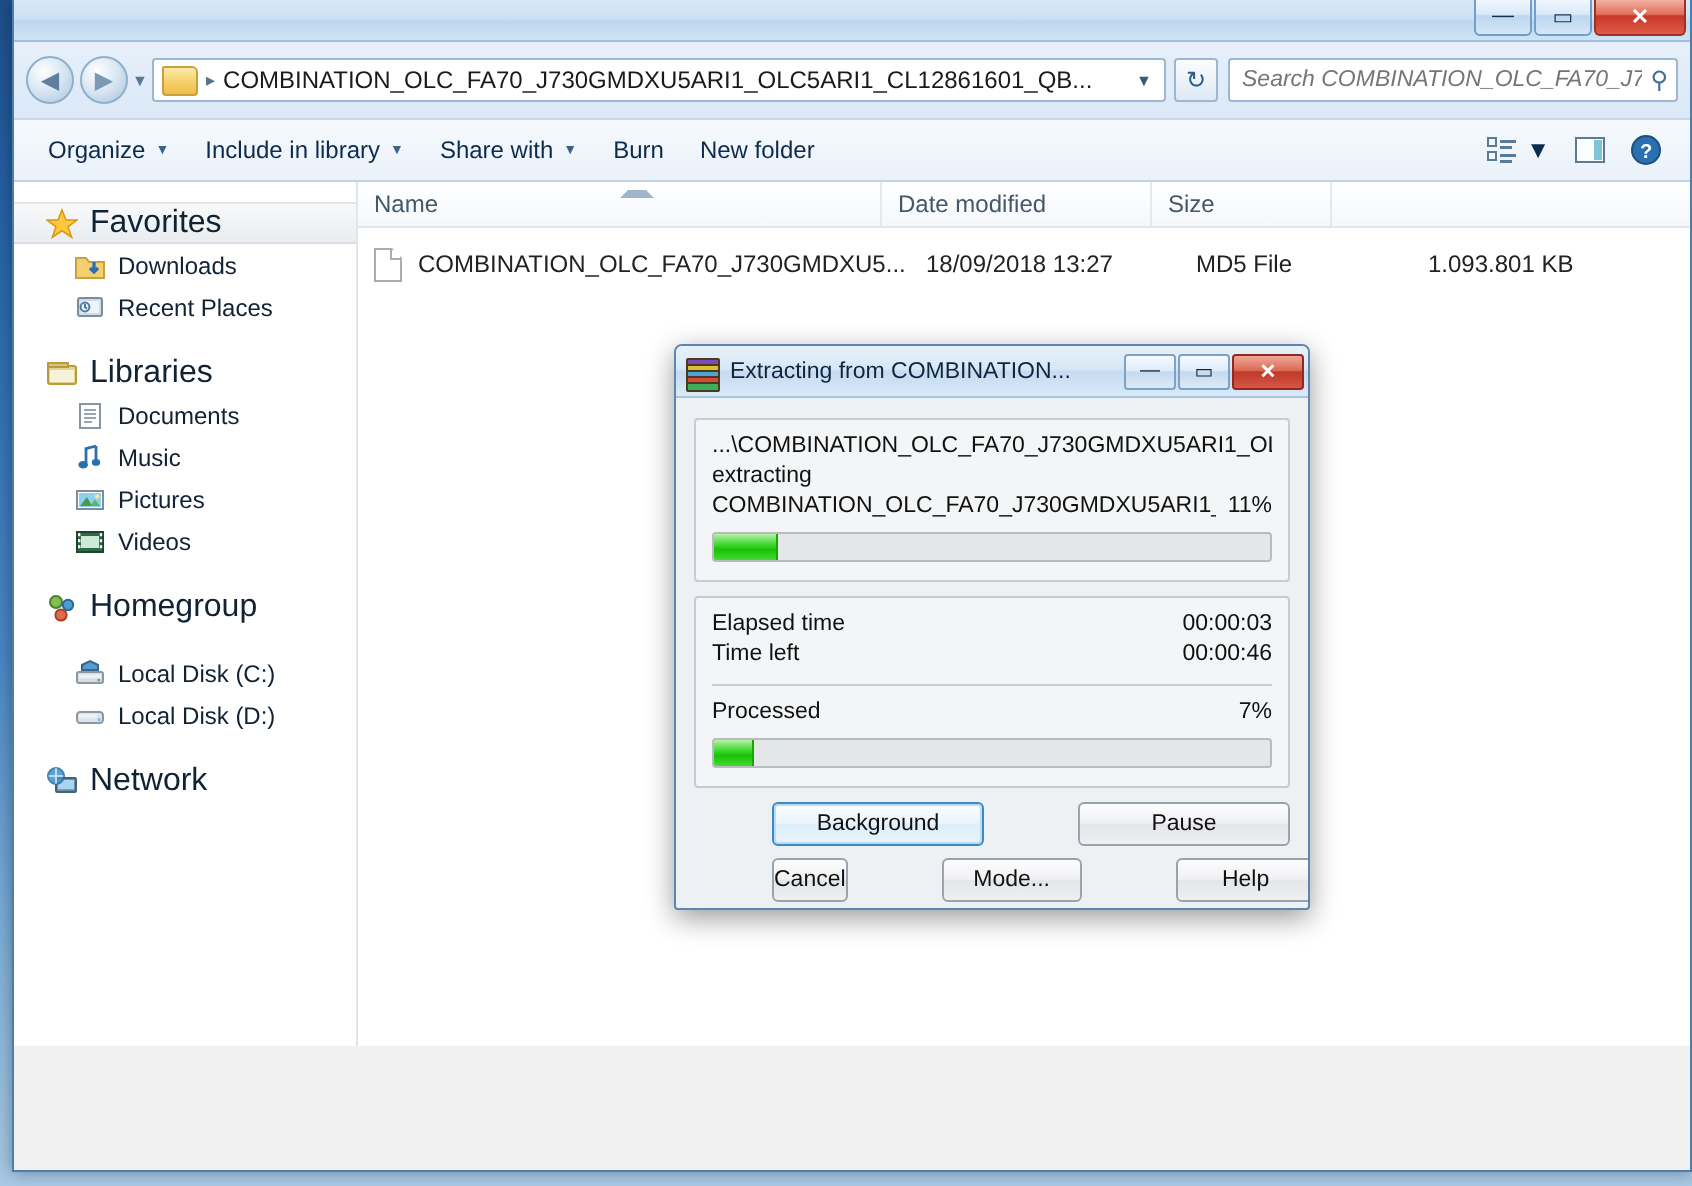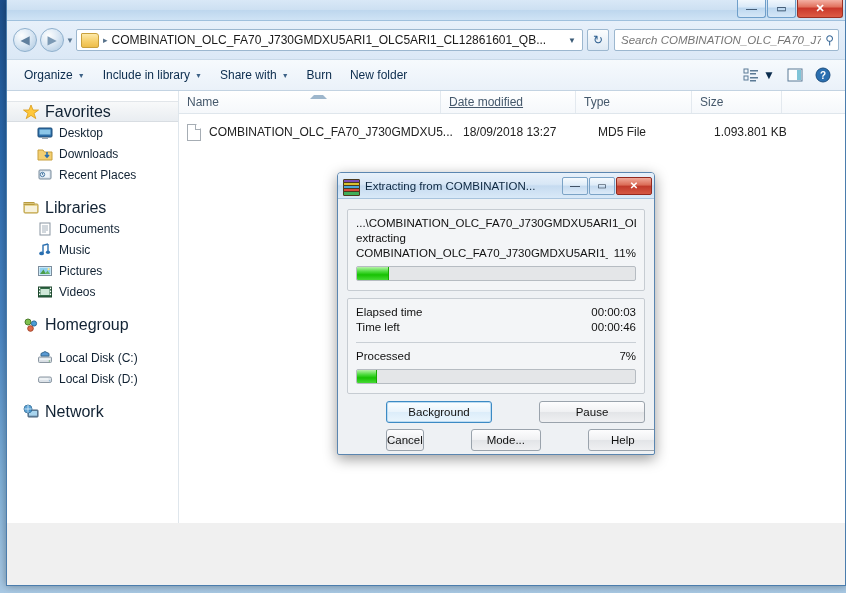--- a/index.html
+++ b/index.html
@@ -341,30 +341,20 @@
         <span class="ico">
           <svg width="16" height="16">
               <polygon points="8,1 10,6 15.5,6 11,9.4 12.8,14.6 8,11.4 3.2,14.6 5,9.4 0.5,6 6,6" fill="#ffc83c" stroke="#d99a15" stroke-width="0.8"></polygon>
             </svg>
         </span>
         <span>Favorites</span>
       </div>
       <div class="navitem indent">
         <span class="ico">
           <svg width="16" height="16">
-              <rect x="1" y="3" width="14" height="9" rx="1" fill="#2e6fa8" stroke="#1d4d79"></rect>
-              <rect x="2.5" y="4.5" width="11" height="5" fill="#8cc7e8"></rect>
-              <rect x="5" y="12" width="6" height="2" fill="#9aa6b0"></rect>
-            </svg>
-        </span>
-        <span>Desktop</span>
-      </div>
-      <div class="navitem indent">
-        <span class="ico">
-          <svg width="16" height="16">
               <path d="M1 4h5l1.5 2H15v8H1z" fill="#f3cf72" stroke="#c9a03c"></path>
               <path d="M10 6v4M8 9l2 2 2-2" stroke="#2a6fb0" stroke-width="1.6" fill="none"></path>
             </svg>
         </span>
         <span>Downloads</span>
       </div>
       <div class="navitem indent">
         <span class="ico">
           <svg width="16" height="16">
               <rect x="2" y="3" width="12" height="9" rx="1" fill="#cfdbe6" stroke="#7b8d9d"></rect>
@@ -485,22 +475,21 @@
             </svg>
         </span>
         <span>Network</span>
       </div>
     </div>
 
     <div class="filepane">
       <div class="colhead">
         <div class="sortmark"></div>
         <div class="c" style="width:262px;">Name</div>
-        <div class="c" style="width:135px;text-decoration:underline;">Date modified</div>
-        <div class="c" style="width:116px;">Type</div>
+        <div class="c" style="width:135px;">Date modified</div>
         <div class="c" style="width:90px;">Size</div>
         <div class="c" style="flex:1;border-right:none;"></div>
       </div>
 
       <div class="filerow">
         <div class="file-icon"></div>
         <div class="c" style="width:254px;">COMBINATION_OLC_FA70_J730GMDXU5...</div>
         <div class="c" style="width:135px;">18/09/2018 13:27</div>
         <div class="c" style="width:116px;">MD5 File</div>
         <div class="c" style="width:90px;text-align:right;padding-right:10px;">1.093.801 KB</div>

